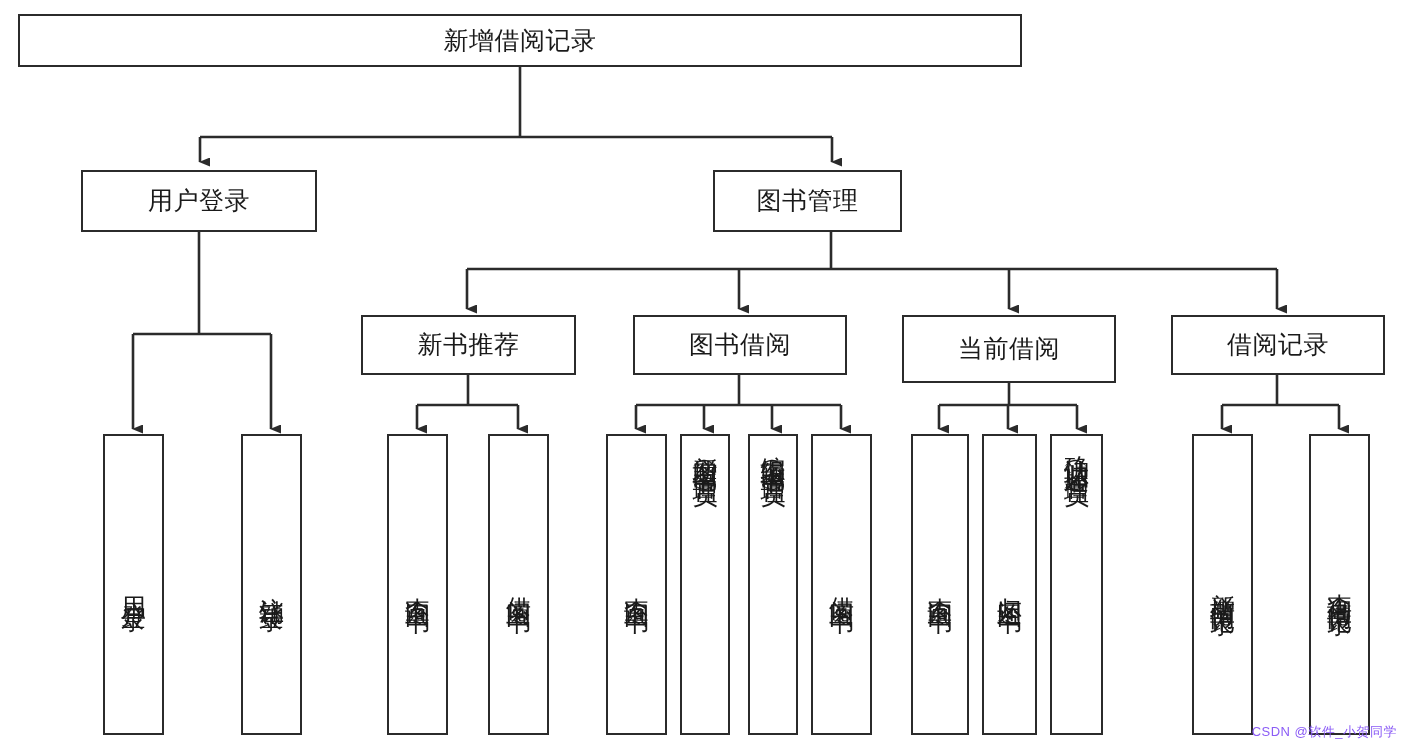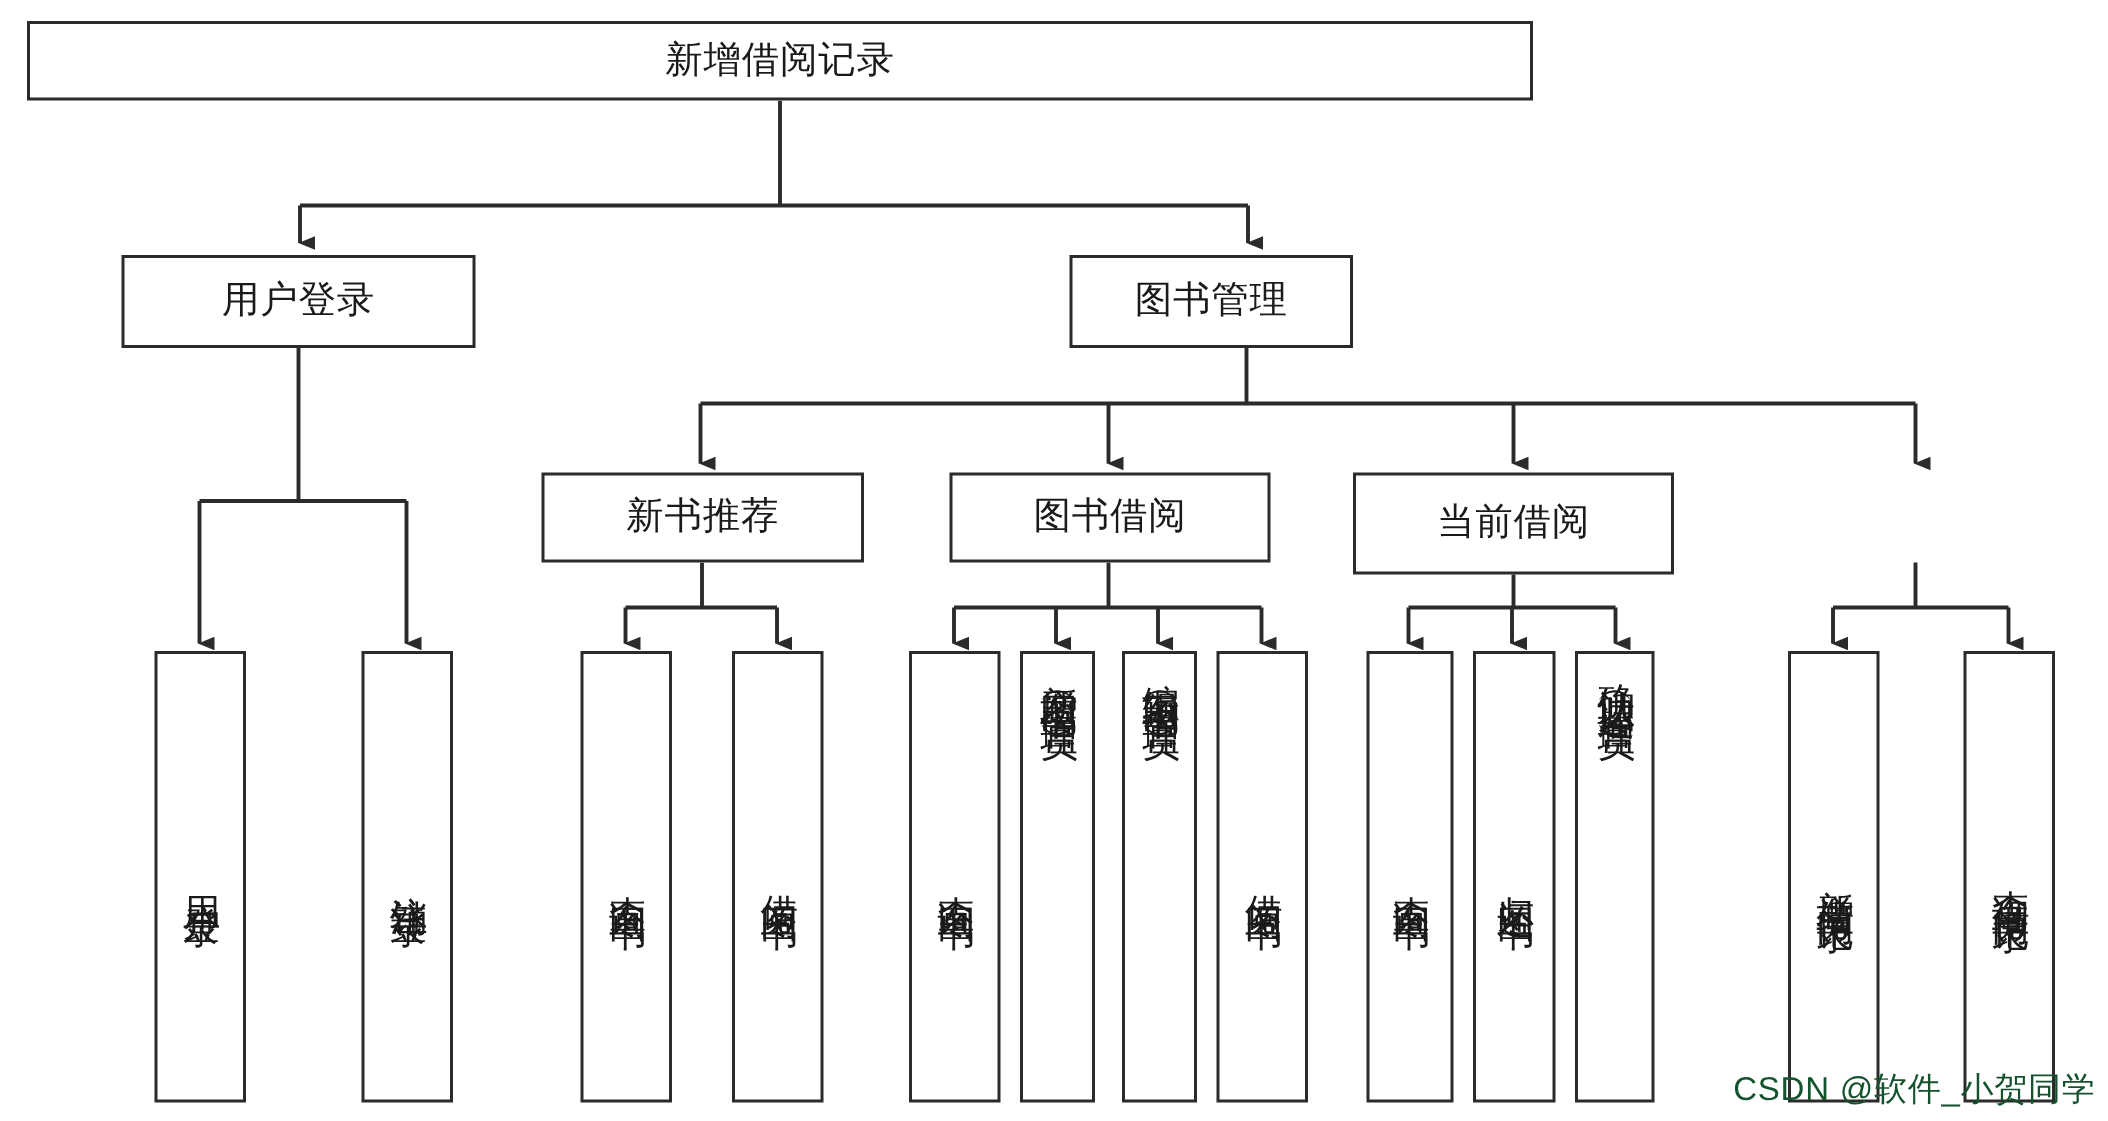--- a/index.html
+++ b/index.html
@@ -68,22 +68,22 @@
   .node.vert.center-text {
     align-items: center;
   }
   .node.vert.top-text {
     align-items: flex-start;
   }
   #watermark {
     position: absolute;
     right: 8px;
     bottom: 6px;
-    font-size: 22px;
-    color: #14532d;
+    font-size: 13px;
+    color: #8b5cf6;
     letter-spacing: 0.5px;
     white-space: nowrap;
     user-select: none;
   }
 </style>
 </head>
 <body>
 
 <div id="diagram-canvas">
 
@@ -154,20 +154,23 @@
   </div>
 
   <div class="node horiz" style="left:633px; top:315px; width:214px; height:60px;">
     <span class="node-label">图书借阅</span>
   </div>
 
   <div class="node horiz" style="left:902px; top:315px; width:214px; height:68px;">
     <span class="node-label">当前借阅</span>
   </div>
 
+  <div class="node horiz" style="left:1171px; top:315px; width:214px; height:60px;">
+    <span class="node-label">借阅记录</span>
+  </div>
 
   <div class="node vert center-text" style="left:103px; top:434px; width:61px; height:301px;">
     <span class="node-label">用户登录</span>
   </div>
 
   <div class="node vert center-text" style="left:241px; top:434px; width:61px; height:301px;">
     <span class="node-label">注销登录</span>
   </div>
 
   <div class="node vert center-text" style="left:387px; top:434px; width:61px; height:301px;">

